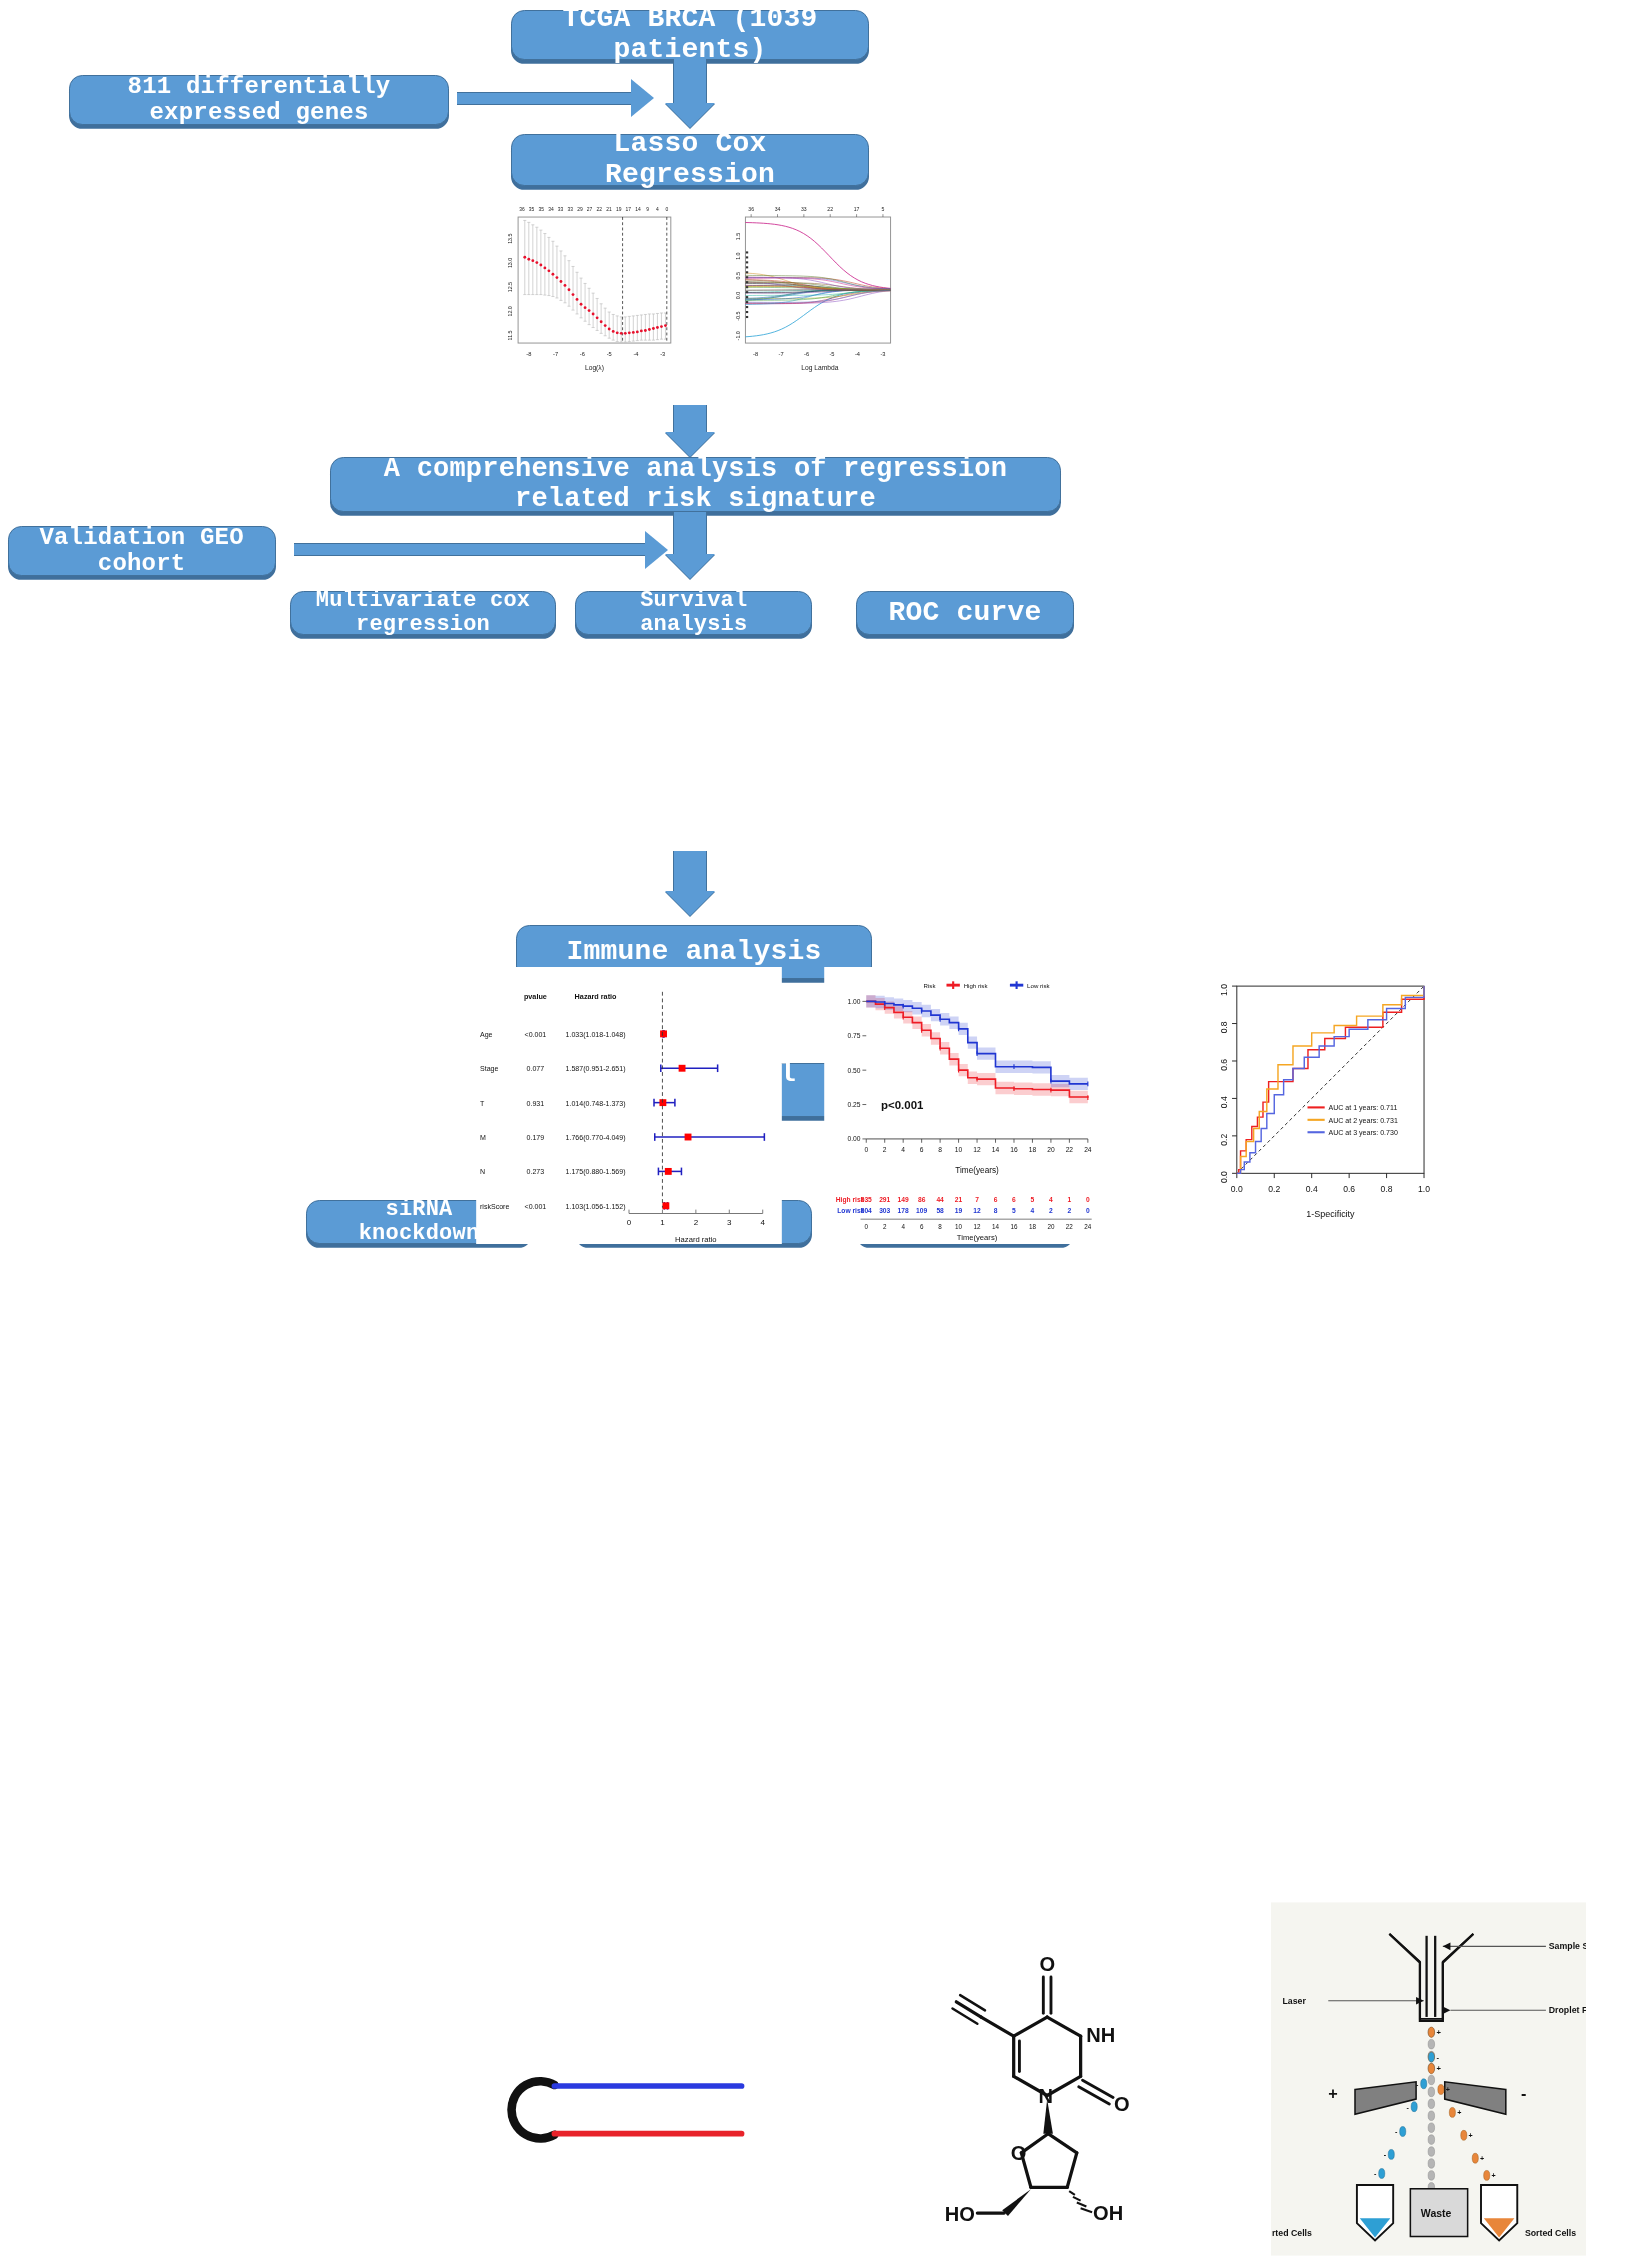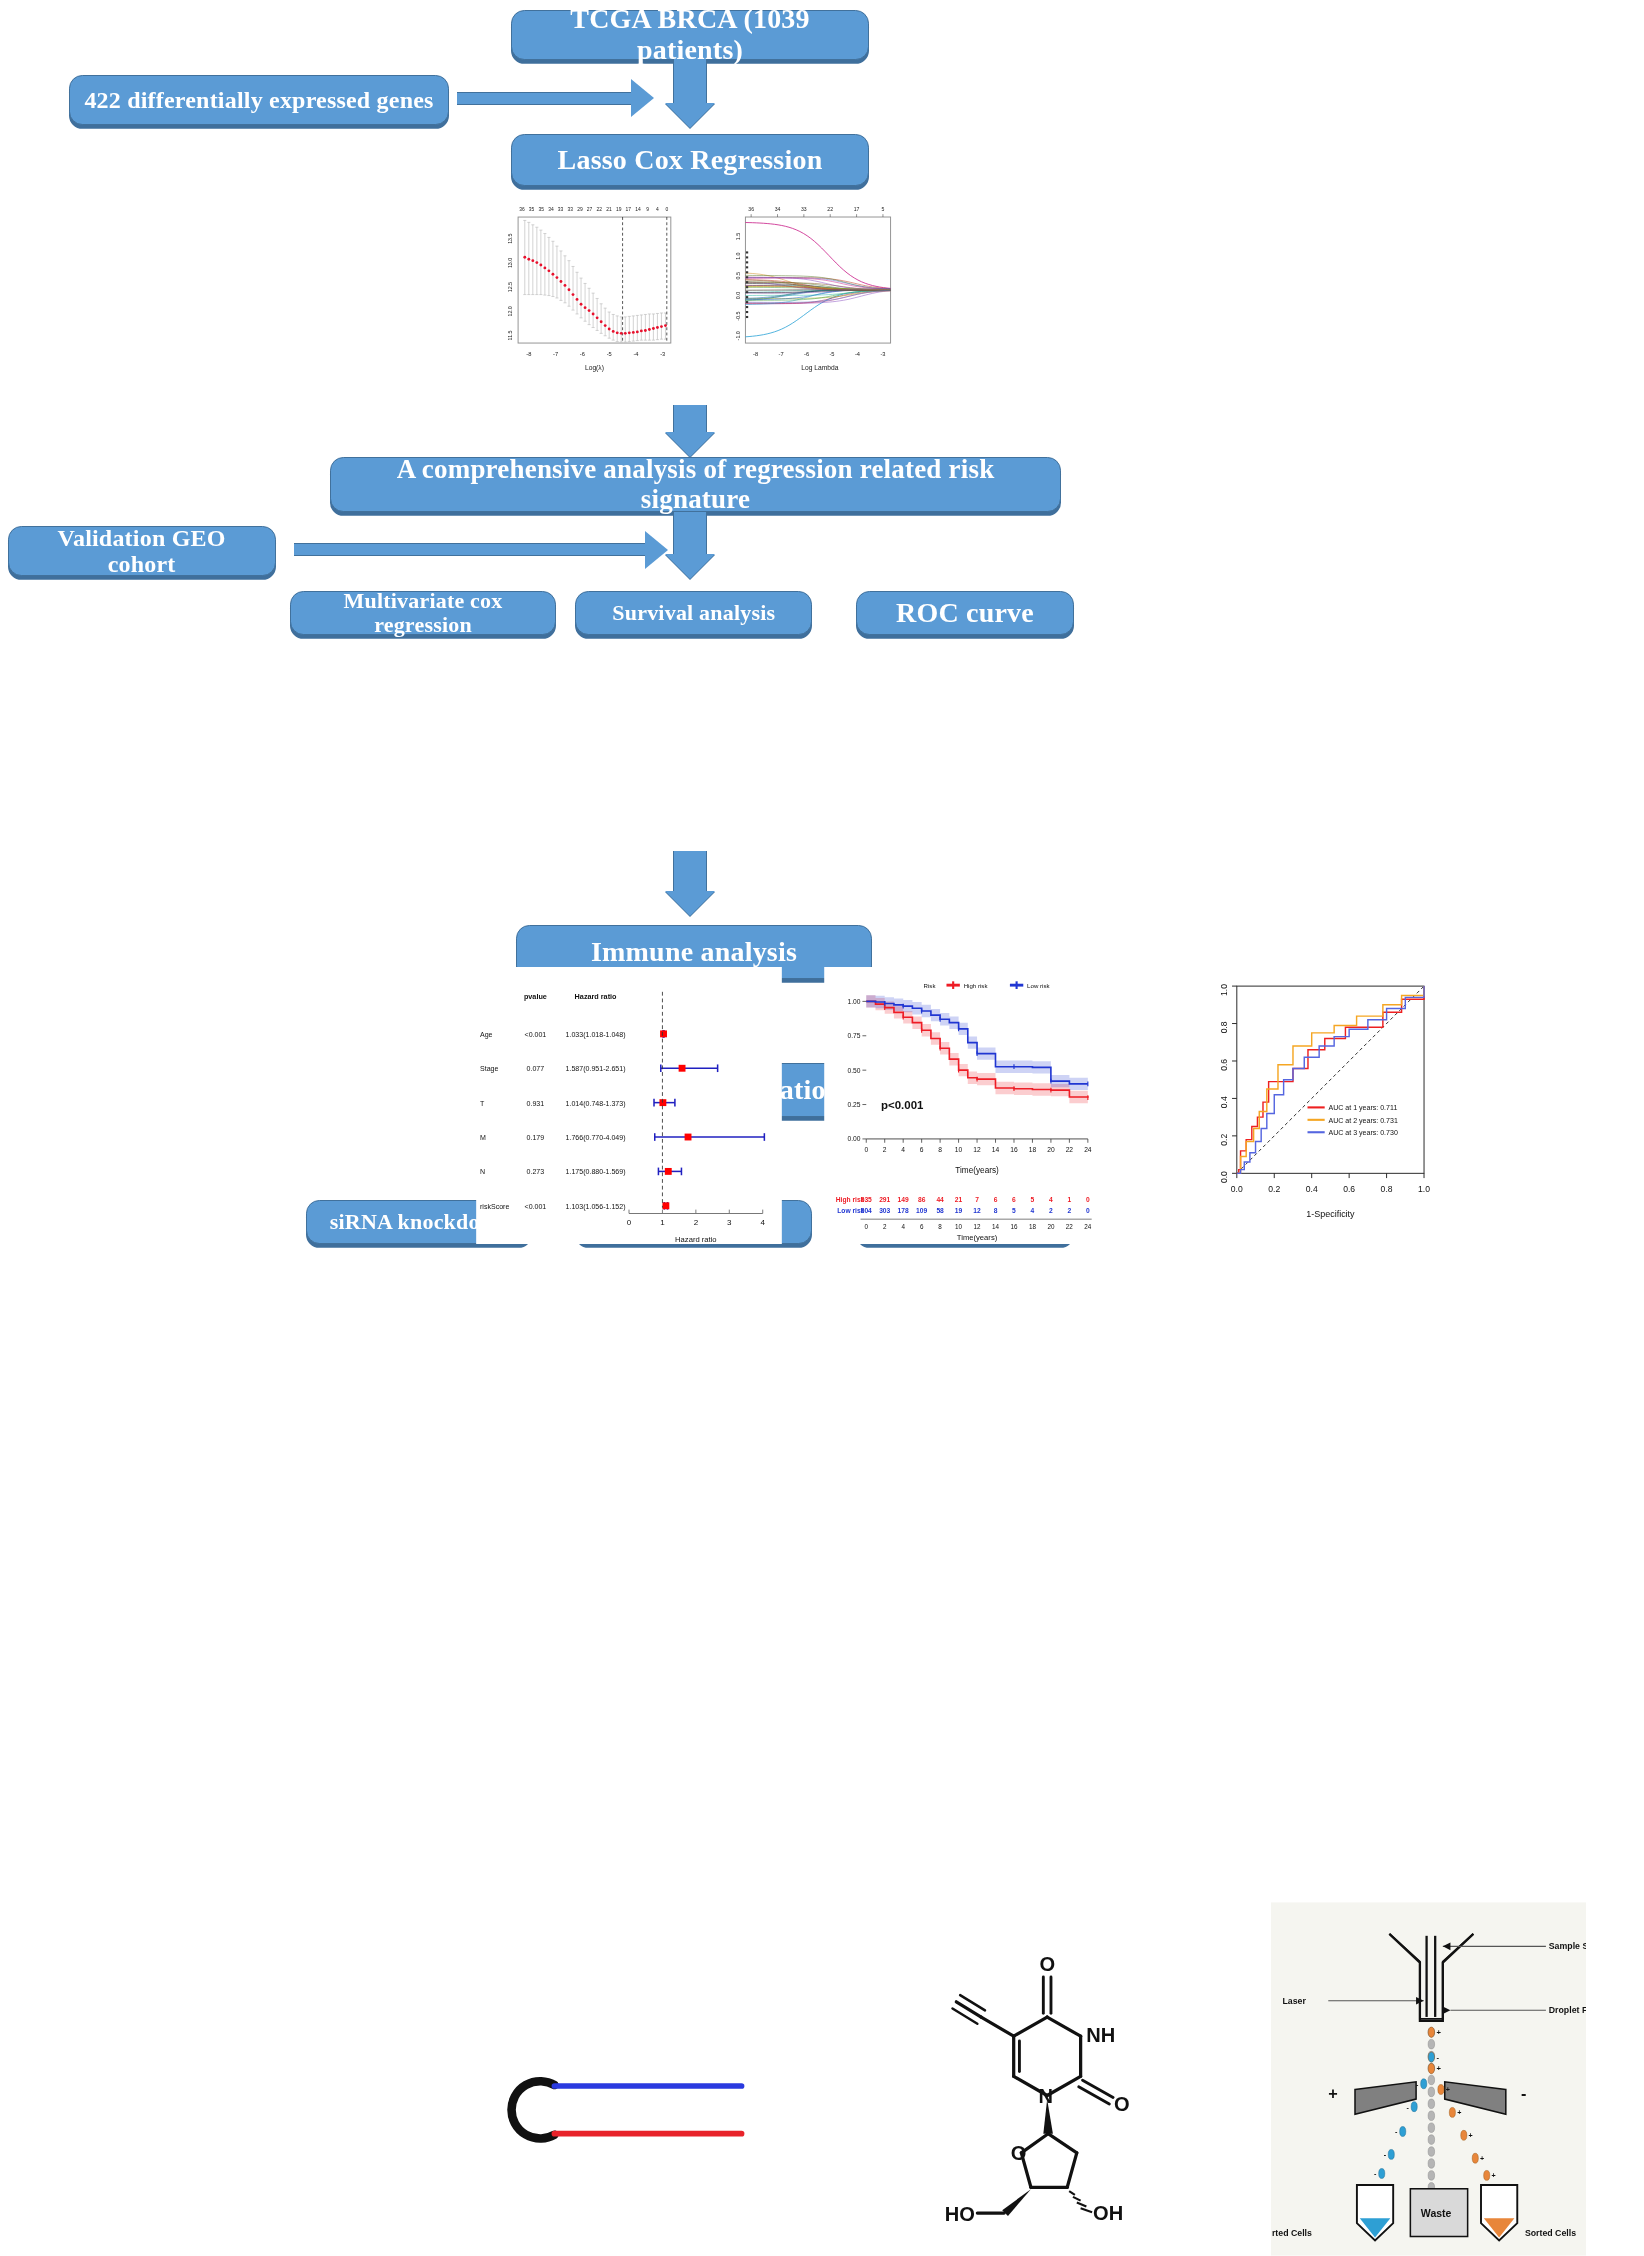--- a/index.html
+++ b/index.html
@@ -25,20 +25,21 @@
     color: #ffffff;
     font-weight: bold;
     display: flex;
     align-items: center;
     justify-content: center;
     text-align: center;
     box-shadow: 0 3.8px 0 0 #3f6f9c;
     letter-spacing: 0.2px;
     line-height: 1.1;
     padding: 0 13.4px;
+    font-family: Liberation Mono, monospace;
   }
   .adown-shaft {
     position: absolute;
     background: #5b9bd5;
     border-left: 1.9px solid #41719c;
     border-right: 1.9px solid #41719c;
   }
   .adown-head {
     position: absolute;
     width: 0; height: 0;
@@ -68,21 +69,21 @@
   
   .rtext { font-family:"Liberation Sans", sans-serif; }
 </style>
 </head>
 <body>
 
 <div id="stage">
 
   <div class="fbox" style="left:511px; top:9.6px; width:358px; height:50px; font-size:28px;">TCGA BRCA (1039 patients)</div>
 
-  <div class="fbox" style="left:69px; top:75px; width:380px; height:50px; font-size:24px;">422 differentially expressed genes</div>
+  <div class="fbox" style="left:69px; top:75px; width:380px; height:50px; font-size:24px;">811 differentially expressed genes</div>
 
   <div class="fbox" style="left:511px; top:134px; width:358px; height:52px; font-size:28px;text-align:center;">Lasso Cox Regression</div>
 
   <div class="fbox" style="left:330px; top:457px; width:731px; height:55px; font-size:27px;">A comprehensive analysis of regression related risk signature</div>
 
   <div class="fbox" style="left:7.6px; top:526px; width:268px; height:50px; font-size:24px;">Validation GEO cohort</div>
 
   <div class="fbox" style="left:290px; top:591px; width:266px; height:44px; font-size:22px;">Multivariate cox regression</div>
 
   <div class="fbox" style="left:575px; top:591px; width:237px; height:44px; font-size:22px;padding-left:14px;">Survival analysis</div>

